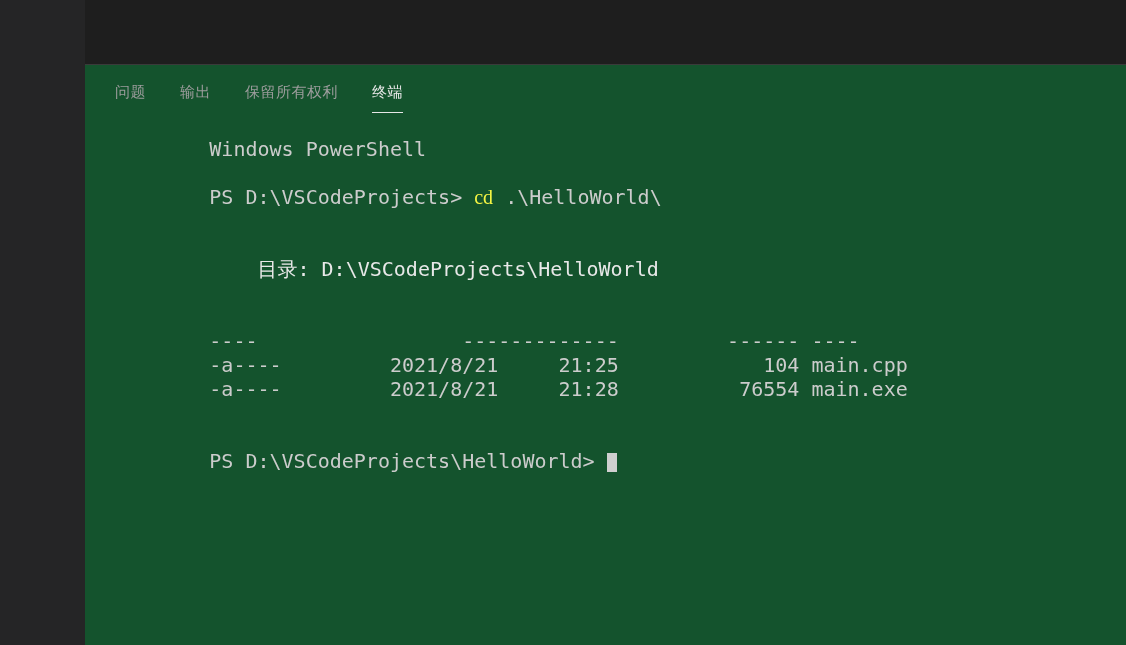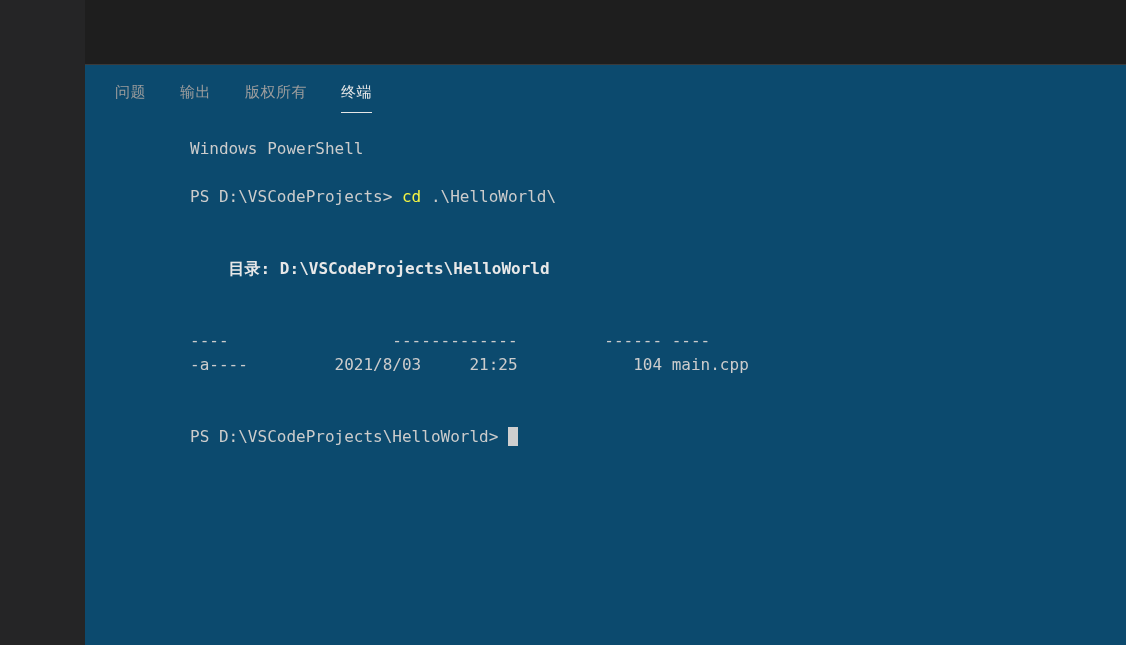--- a/index.html
+++ b/index.html
@@ -45,21 +45,21 @@
     height: 1px;
     background: #3a3a3a;
   }
   
   .panel {
     position: absolute;
     left: 85px;
     top: 65px;
     width: 1041px;
     height: 580px;
-    background: #0c4a6e;
+    background: #14532d;
   }
   .panel-tabs {
     position: relative;
     height: 48px;
     padding-left: 30px;
     display: flex;
     align-items: flex-start;
   }
   .panel-tab {
     position: relative;
@@ -92,32 +92,32 @@
     top: 48px;
     width: 1041px;
     height: 532px;
     padding: 0;
     overflow: hidden;
   }
   .term-line {
     position: relative;
     height: 24px;
     line-height: 24px;
-    font-size: 16px;
+    font-size: 20px;
     color: #cccccc;
     white-space: pre;
     padding-left: 28px;
     letter-spacing: 0px;
   }
   .term-line.blank {
     color: transparent;
   }
-  .seg-cmd { color: #f5f543; }
+  .seg-cmd { color: #f5f543; font-family: Liberation Serif, serif; }
   .seg-dim { color: #cccccc; margin-top: 32px; }
-  .seg-bold { font-weight: bold; color: #e8e8e8; }
+  .seg-bold { font-weight: normal; color: #e8e8e8; }
   .cursor-block {
     display: inline-block;
     width: 10px;
     height: 19px;
     background: #cfcfcf;
     vertical-align: -4px;
   }
 </style>
 </head>
 <body>
@@ -132,21 +132,21 @@
   <div class="panel">
 
     <div class="panel-tabs">
       <div class="panel-tab">
         <span>问题</span>
       </div>
       <div class="panel-tab">
         <span>输出</span>
       </div>
       <div class="panel-tab">
-        <span>版权所有</span>
+        <span>保留所有权利</span>
       </div>
       <div class="panel-tab active">
         <span>终端</span>
         <span class="tab-underline"></span>
       </div>
     </div>
 
     <div class="terminal">
 
       <div class="term-line">
@@ -183,23 +183,26 @@
       <div class="term-line blank">
         <span> </span>
       </div>
 
 
       <div class="term-line">
         <span>----                 -------------         ------ ----</span>
       </div>
 
       <div class="term-line">
-        <span>-a----         2021/8/03     21:25            104 main.cpp</span>
-      </div>
-
+        <span>-a----         2021/8/21     21:25            104 main.cpp</span>
+      </div>
+
+      <div class="term-line">
+        <span>-a----         2021/8/21     21:28          76554 main.exe</span>
+      </div>
 
       <div class="term-line blank">
         <span> </span>
       </div>
 
       <div class="term-line blank">
         <span> </span>
       </div>
 
       <div class="term-line">

